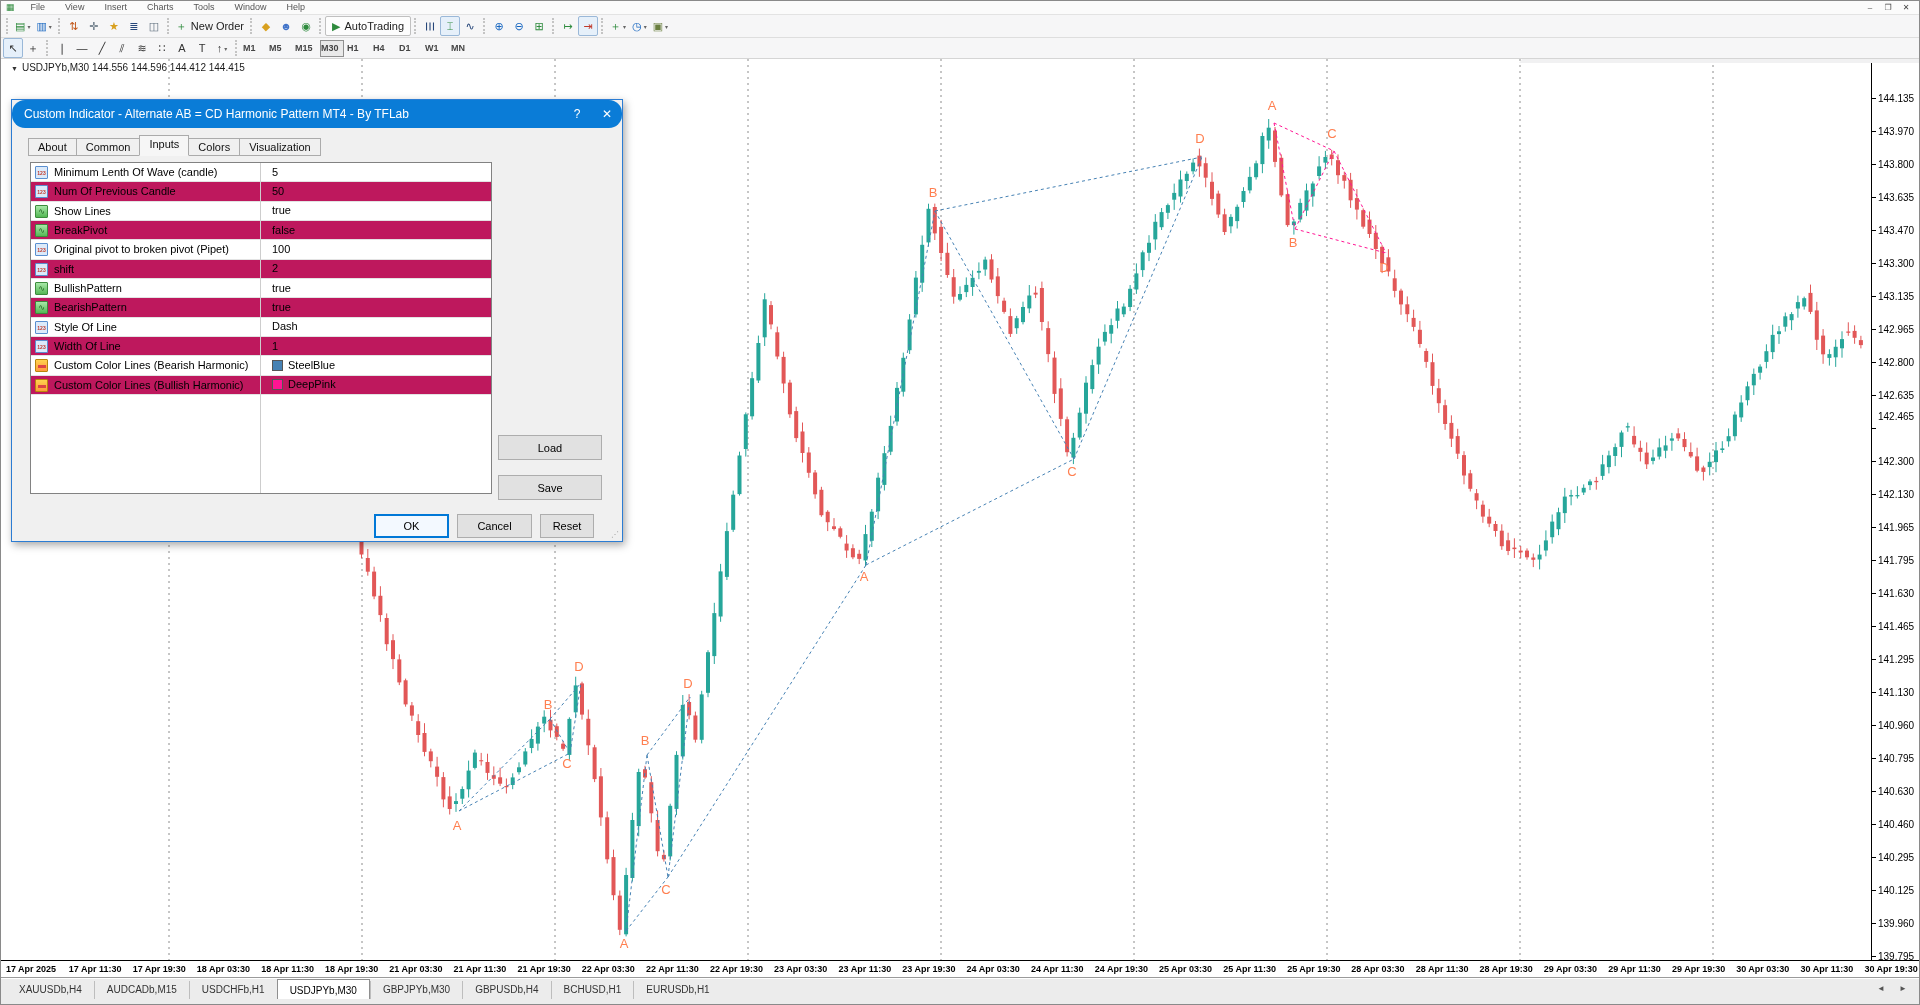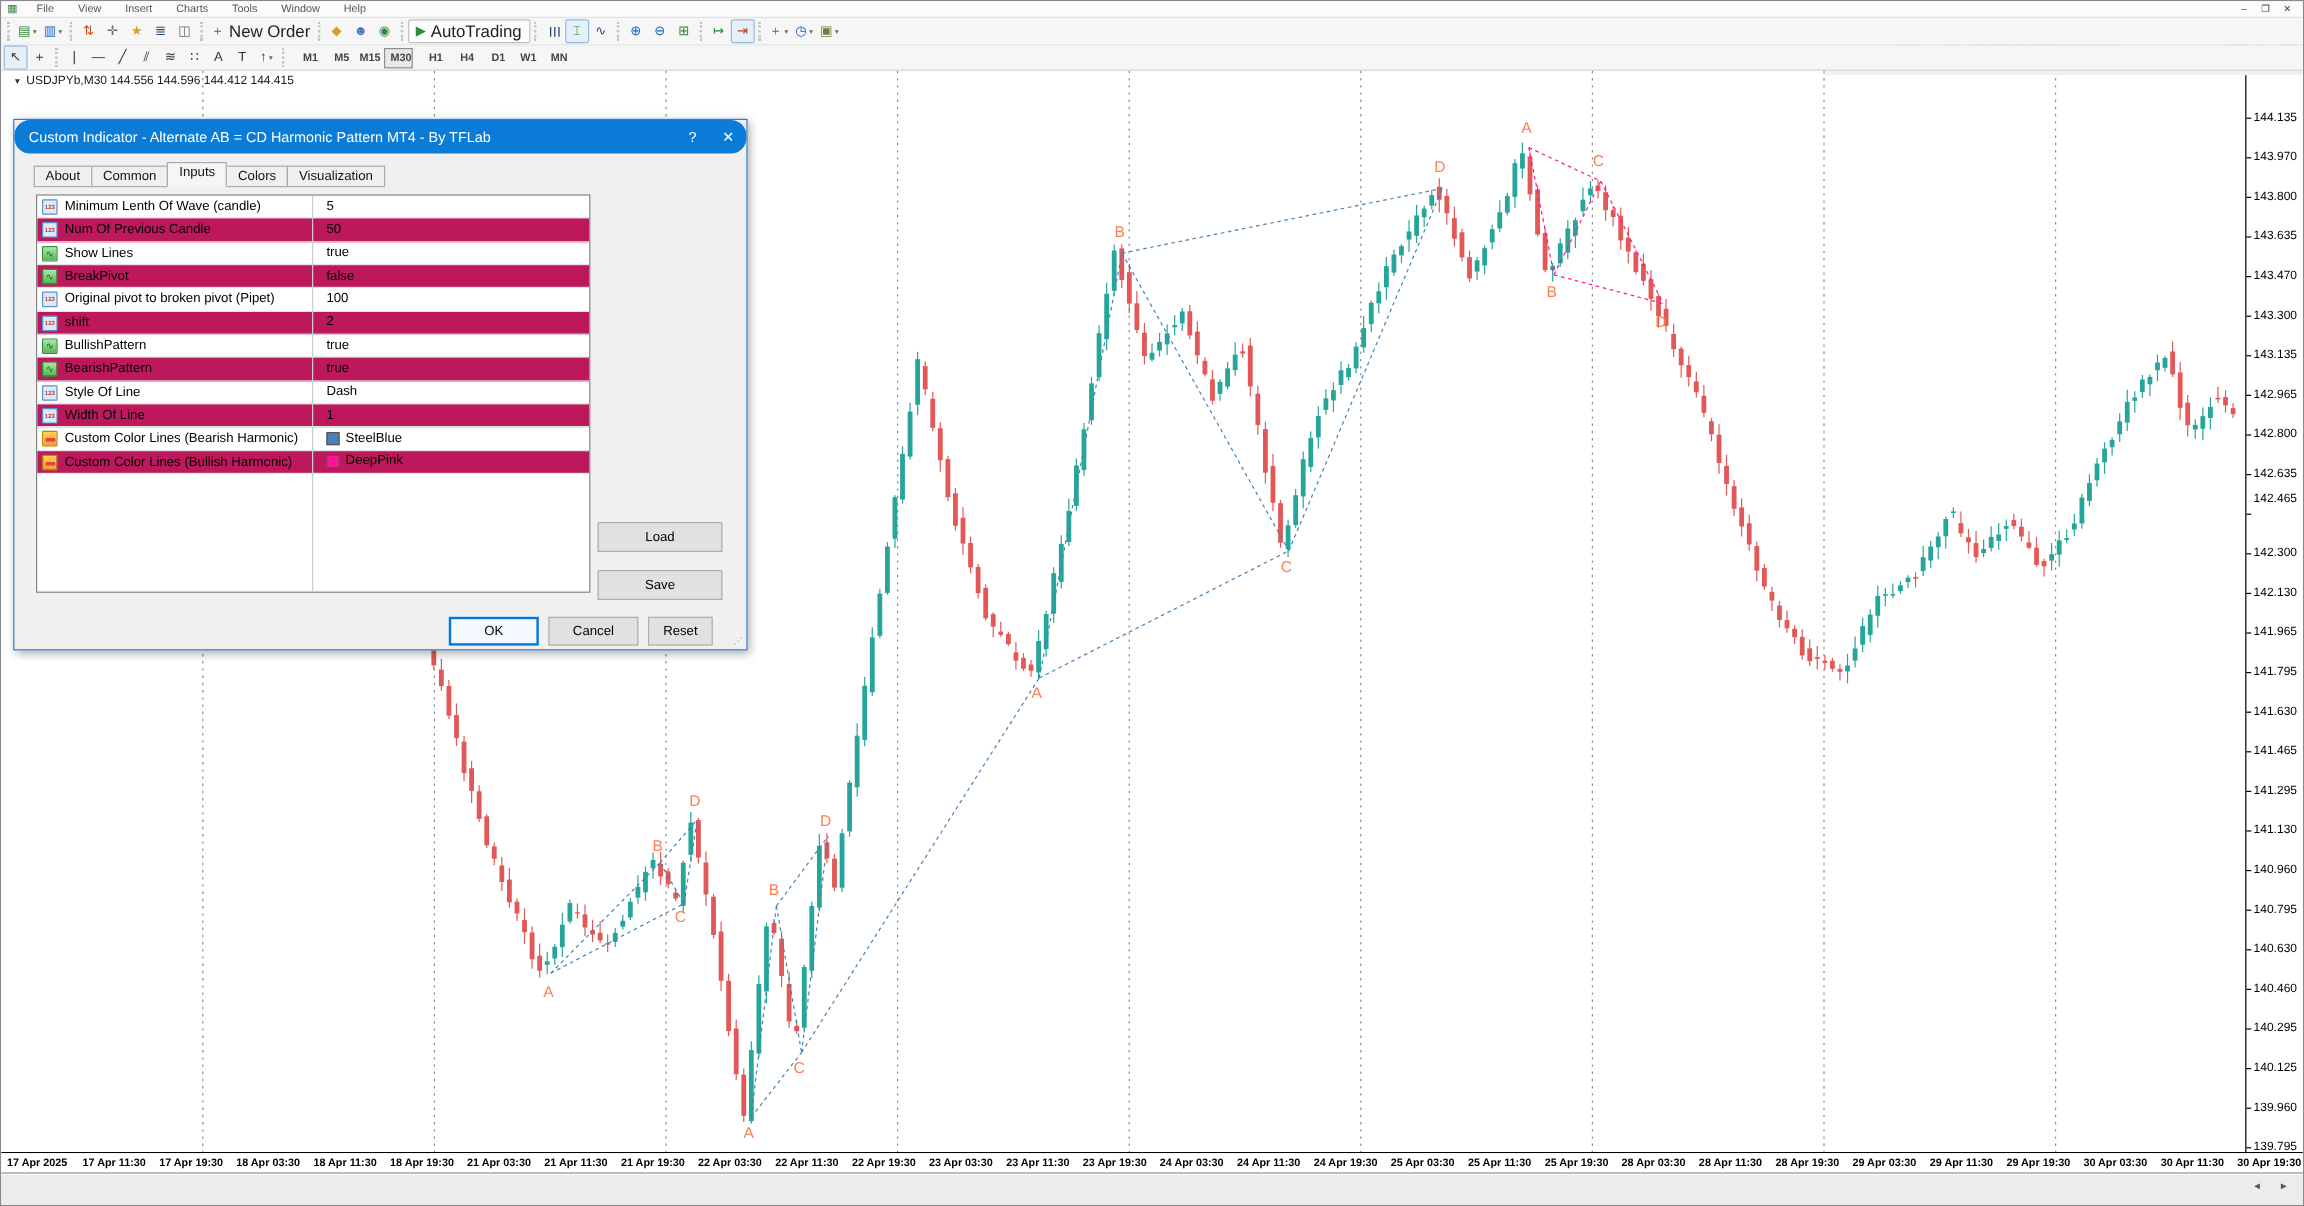--- a/index.html
+++ b/index.html
@@ -24,24 +24,24 @@
   #toolbar2 { position:absolute; top:37px; left:0; right:0; height:21px; background:#f6f6f7;
               border-bottom:1px solid #d5d5d5; display:flex; align-items:center; z-index:30; padding-left:2px; }
   .tb-group { display:flex; align-items:center; }
   .tb-handle { width:3px; height:16px; border-left:2px dotted #c4c4c4; margin:0 3px; }
   .tb-btn { height:20px; min-width:20px; display:flex; align-items:center; justify-content:center;
             border:1px solid transparent; border-radius:2px; padding:0 2px; cursor:default; }
   .tb-btn.on { border-color:#9ab8d8; background:#e6f0fa; }
   .tb-btn.box { border-color:#c0c0c0; background:#fdfdfd; padding:0 6px; }
   .tb-glyph { font-size:11px; line-height:1; }
   .g-rot { display:inline-block; transform:rotate(90deg); }
-  .tb-label { font-size:14px; color:#222; margin-left:4px; }
+  .tb-label { font-size:11px; color:#222; margin-left:4px; }
   .tb-dd { font-size:6px; color:#666; margin-left:2px; }
   .tf-btn { font-size:9px; font-weight:bold; color:#444; min-width:24px; height:17px; line-height:15px;
-            text-align:right; border:1px solid transparent; margin:0 1px; }
+            text-align:left; border:1px solid transparent; margin:0 1px; }
   .tf-btn.on { border-color:#8f8f8f; background:#e9e9e9; }
 
   
   #chart { position:absolute; top:58px; left:0; right:0; bottom:43px; background:#fff; }
   #chart-svg { position:absolute; left:0; top:-58px; width:1920px; height:1005px; z-index:1;
                pointer-events:none; }
   #ohlc { position:absolute; left:10px; top:3px; z-index:2; font-size:10px; color:#1a1a1a; }
   #ohlc-arrow { font-size:7px; color:#333; margin-right:4px; }
   #bottom-line { position:absolute; left:0; bottom:0; width:1920px; height:1px; background:#000; z-index:3; }
 
@@ -1106,16 +1106,26 @@
       <div class="tl" style="left: 1505.22px;">28 Apr 19:30</div>
       <div class="tl" style="left: 1569.36px;">29 Apr 03:30</div>
       <div class="tl" style="left: 1633.5px;">29 Apr 11:30</div>
       <div class="tl" style="left: 1697.64px;">29 Apr 19:30</div>
       <div class="tl" style="left: 1761.78px;">30 Apr 03:30</div>
       <div class="tl" style="left: 1825.92px;">30 Apr 11:30</div>
       <div class="tl" style="left: 1890.06px;">30 Apr 19:30</div>
     </div>
 
   <div id="tabbar">
+    <div id="tabs">
+        <div class="ctab">XAUUSDb,H4</div>
+        <div class="ctab">AUDCADb,M15</div>
+        <div class="ctab">USDCHFb,H1</div>
+        <div class="ctab on">USDJPYb,M30</div>
+        <div class="ctab">GBPJPYb,M30</div>
+        <div class="ctab">GBPUSDb,H4</div>
+        <div class="ctab">BCHUSD,H1</div>
+        <div class="ctab">EURUSDb,H1</div>
+      </div>
     <div id="tab-arrows">◄ ►</div>
   </div>
 
 </div>
 
 </body></html>

